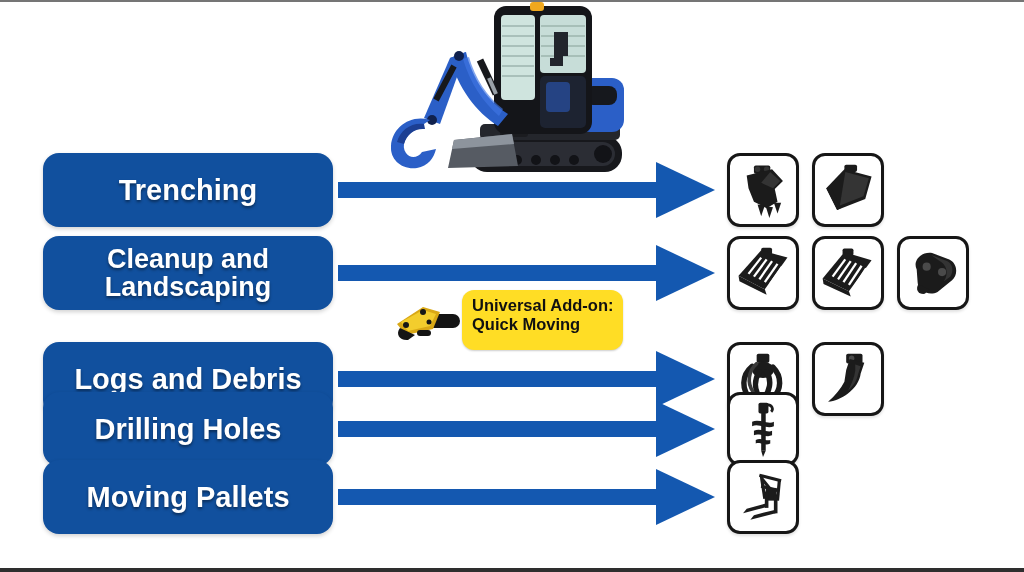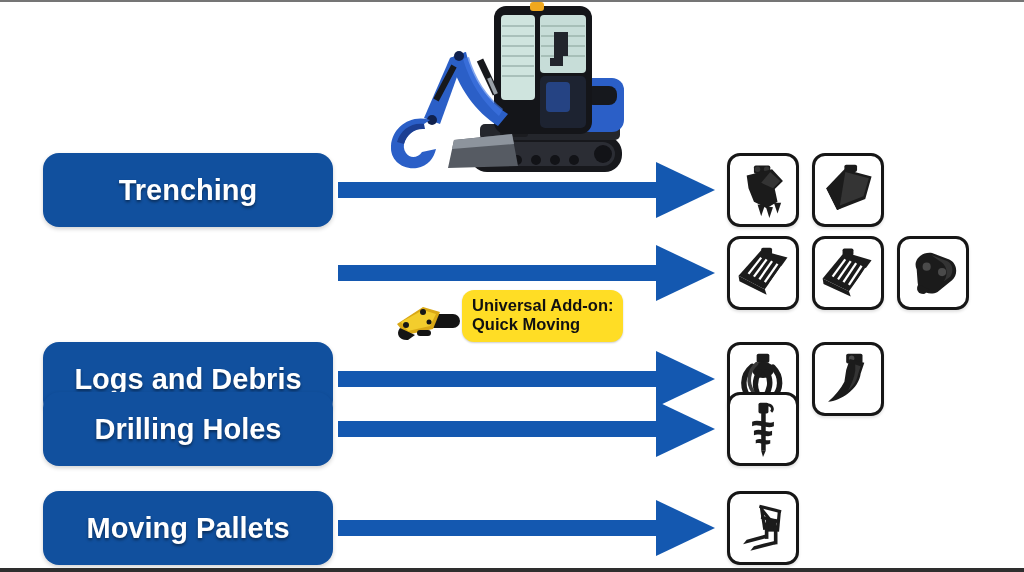--- a/index.html
+++ b/index.html
@@ -10,21 +10,21 @@
     font-family:"Liberation Sans", sans-serif;
   }
   .edge-line { position:absolute; left:0; width:1024px; background:#3a3a3a; }
   .edge-top { top:0; height:2px; opacity:.7; }
   .edge-bottom { bottom:0; height:4px; background:#2e2e2e; }
 
   .hero { position:absolute; left:383px; top:2px; width:252px; height:172px; }
 
   .row { position:absolute; left:0; width:1024px; height:74px; }
   .row-1 { top:153px; } .row-2 { top:236px; } .row-3 { top:342px; }
-  .row-4 { top:392px; } .row-5 { top:491px; }
+  .row-4 { top:392px; } .row-5 { top:460px; }
 
   .label-box {
     position:absolute; left:43px; top:0; width:290px; height:74px;
     background:var(--label-blue,#11509e); border-radius:16px;
     display:flex; align-items:center; justify-content:center; text-align:center;
     color:#ffffff; font-weight:bold; font-size:29px; line-height:1.05;
     text-shadow:0 2px 3px rgba(0,0,0,.45);
     box-shadow:0 2px 4px rgba(0,0,0,.18);
     padding:2px 10px;
   }
@@ -40,21 +40,21 @@
     display:flex; align-items:center; justify-content:center;
     box-shadow:0 2px 3px rgba(0,0,0,.12);
   }
   .tile svg { width:58px; height:60px; }
 
   .callout { position:absolute; left:393px; top:290px; width:240px; height:55px; }
   .coupler-img { position:absolute; left:0; top:8px; width:70px; height:46px; }
   .callout-box {
     position:absolute; left:69px; top:0; width:161px;
     background:var(--callout-yellow,#ffdd25); border-radius:12px;
-    padding:6px 9px 7px 10px;
+    padding:6px 9px 15px 10px;
     color:#111111; font-weight:bold; font-size:16.5px; line-height:1.18;
     box-shadow:0 1px 2px rgba(0,0,0,.2);
   }
   .ink { fill:#1b1b1b; }
   .ink2 { fill:#343434; }
 </style>
 </head>
 <body>
 
 <div class="stage">
@@ -146,20 +146,23 @@
           <rect x="28" y="4" width="14" height="8" rx="2" class="ink"></rect>
           <path class="ink" d="M8,30 L28,9 L58,17 L51,42 L20,54 Z"></path>
           <path class="ink2" d="M29,12 L55,19 L49,39 L23,49 Z"></path>
           <path class="ink" d="M8,30 L20,54 L24,52 L13,28 Z"></path>
         </svg>
       </div>
     </div>
   </div>
 
   <div class="row row-2">
+    <div class="label-box">
+      <span>Cleanup and Landscaping</span>
+    </div>
     <svg class="arrow" viewBox="0 0 378 58">
       <rect x="0" y="21" width="324" height="16" fill="currentColor"></rect>
       <polygon points="318,1 377,29 318,57" fill="currentColor"></polygon>
     </svg>
     <div class="tiles">
       <div class="tile">
         <svg viewBox="0 0 64 64">
           <rect x="30" y="4" width="12" height="8" rx="2" class="ink"></rect>
           <path class="ink" d="M5,35 L30,7 L59,15 L34,50 Z"></path>
           <g stroke="#ffffff" stroke-width="2.5">

